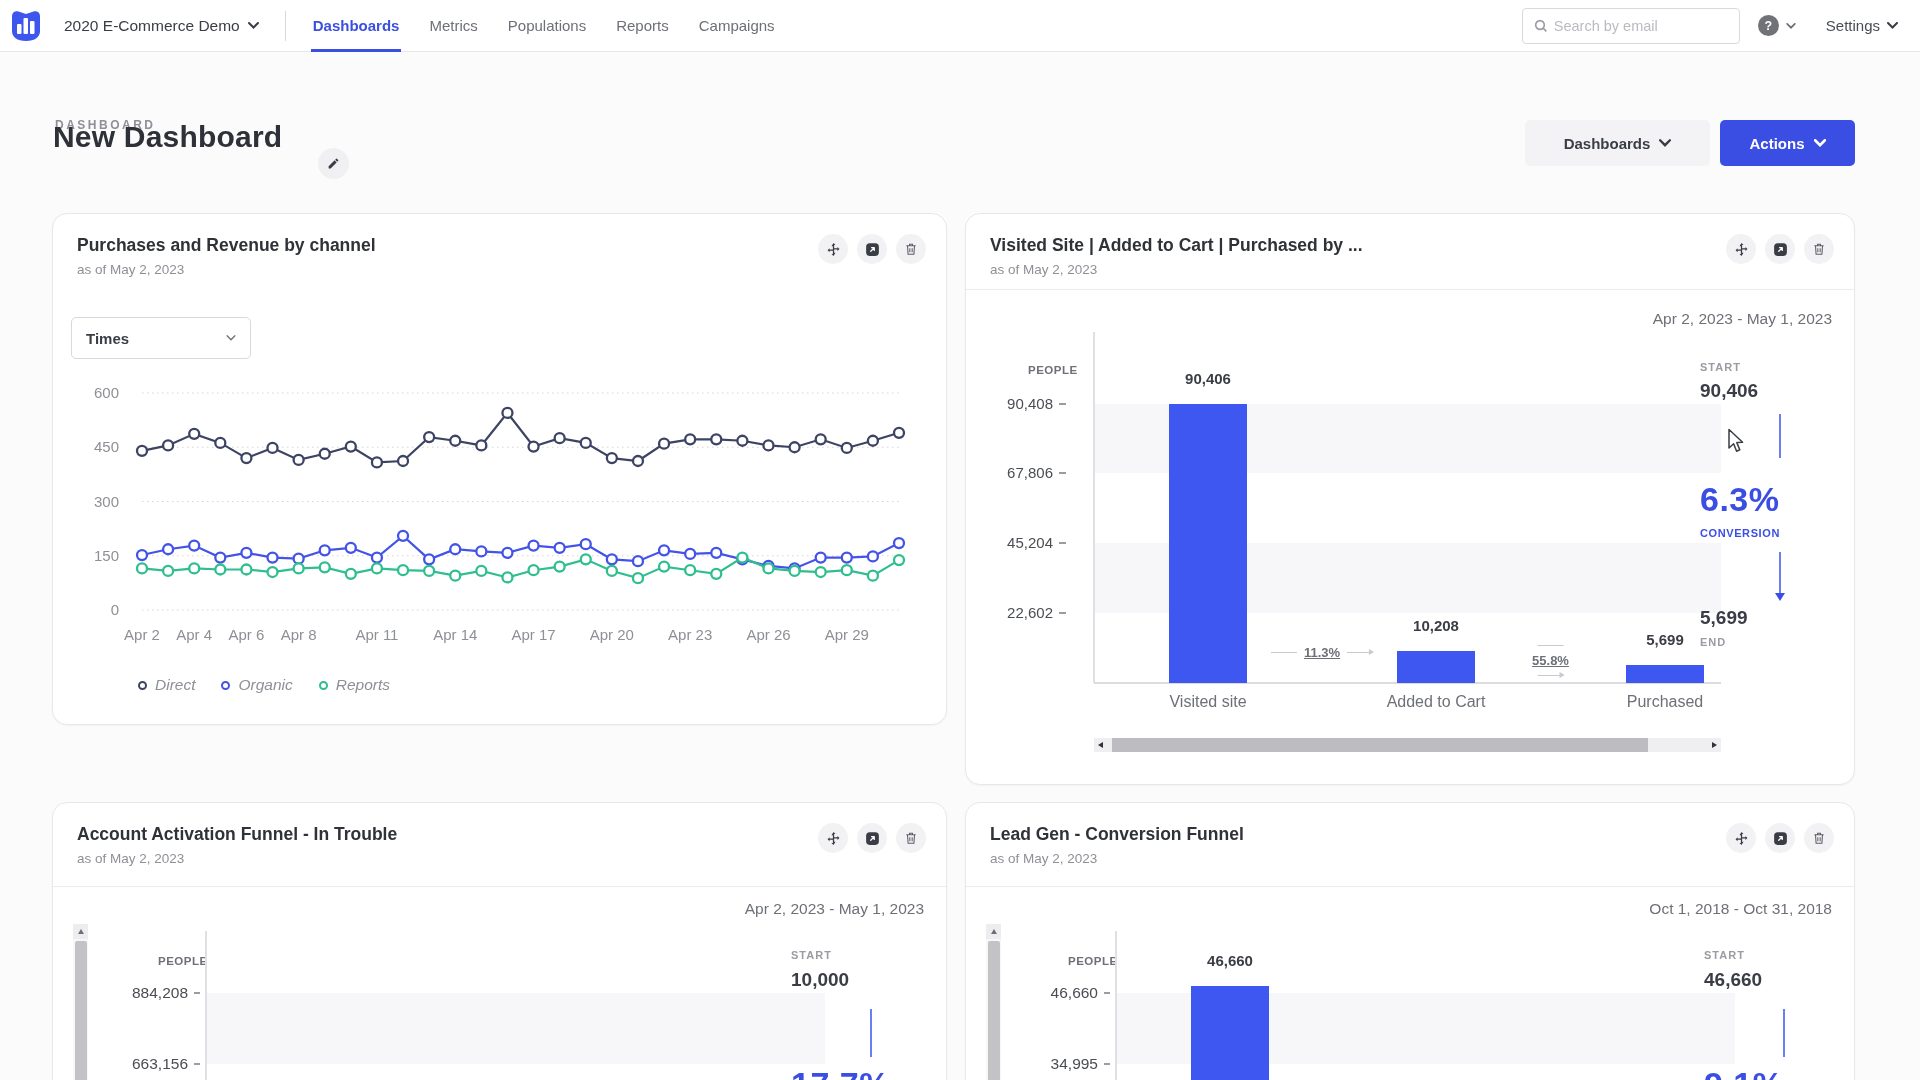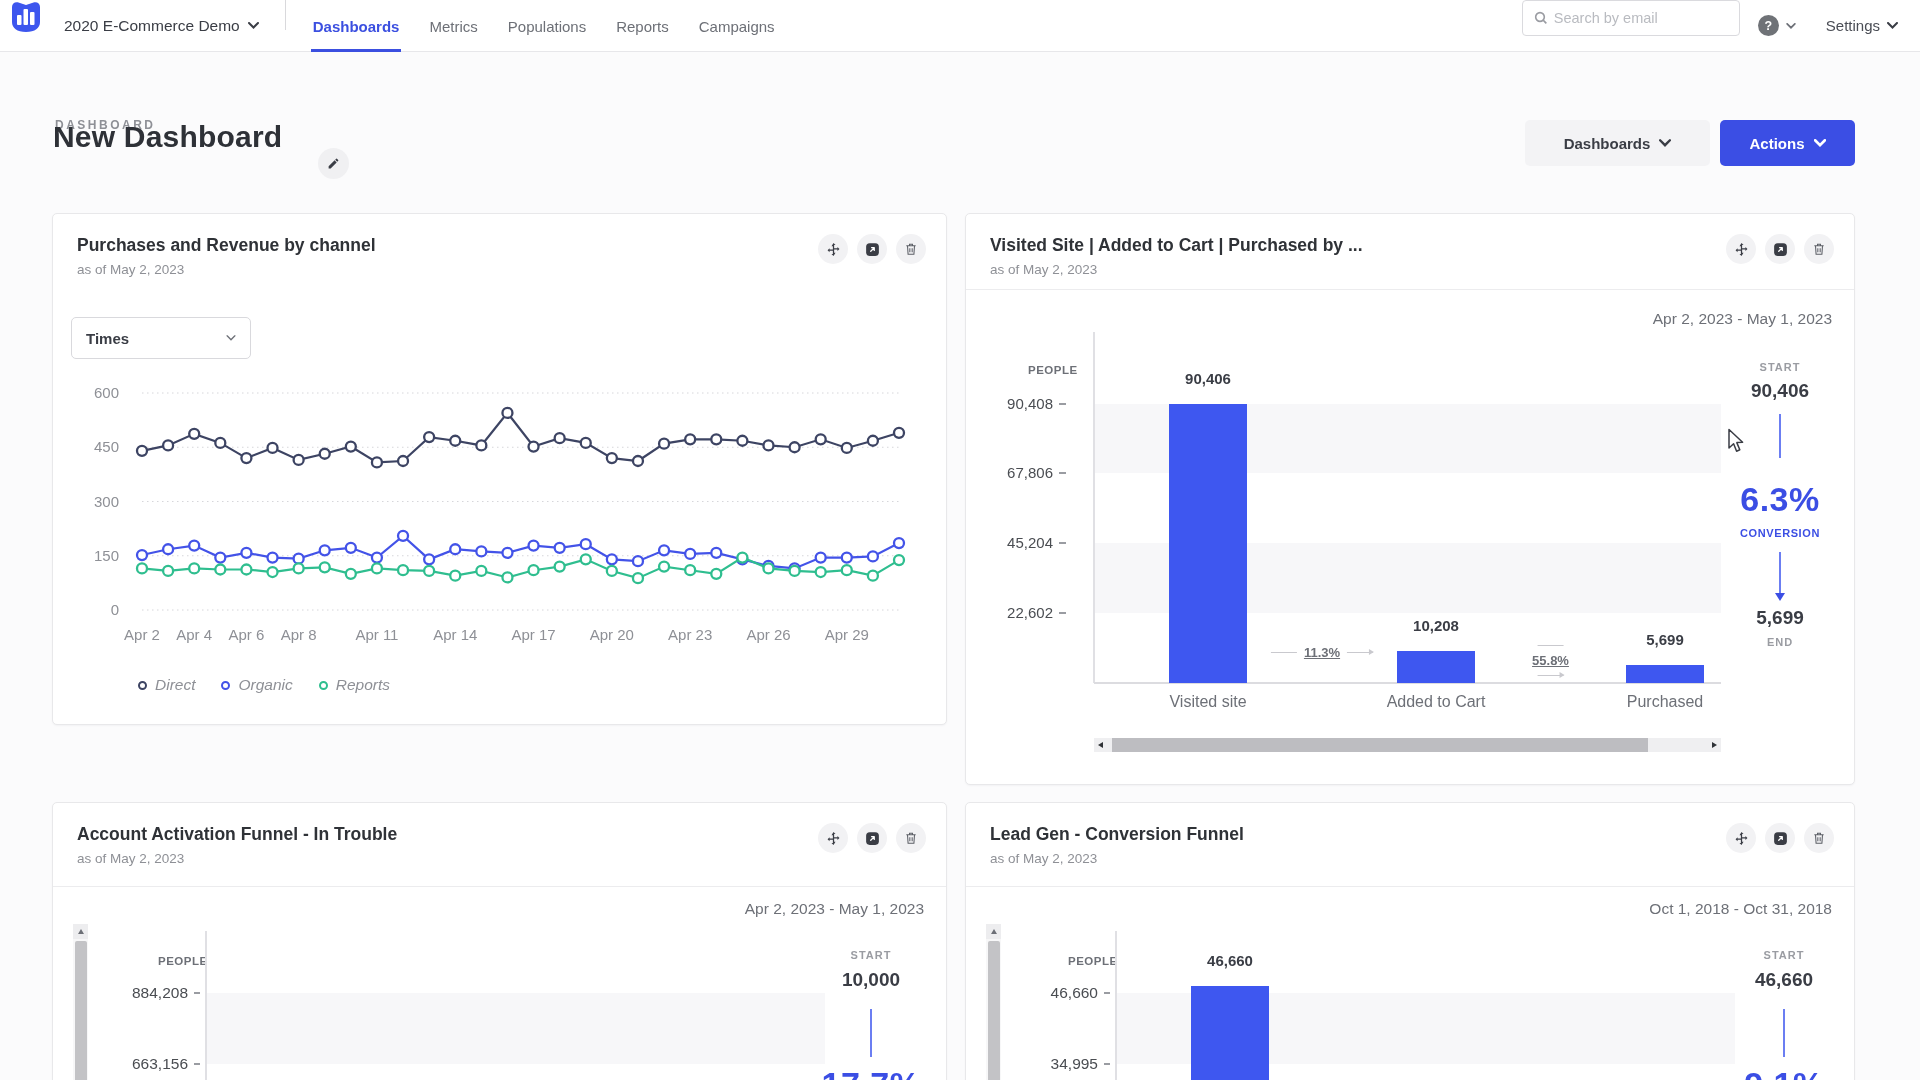--- a/index.html
+++ b/index.html
@@ -2,21 +2,21 @@
 <html><head>
 <meta charset="utf-8">
 <style>
   * { margin:0; padding:0; box-sizing:border-box; }
   html,body { width:1920px; height:1080px; }
   body { font-family:"Liberation Sans","DejaVu Sans",sans-serif; background:#fbfbfc; }
   .stage { position:relative; width:1920px; height:1080px; overflow:hidden; background:#fbfbfc; }
 
   
   .topnav { position:absolute; left:0; top:0; width:1920px; height:52px; background:#fff;
-            border-bottom:1px solid #e7e7ea; display:flex; padding:0 22px 0 8px; z-index:20; }
+            border-bottom:1px solid #e7e7ea; display:flex; align-items:center; padding:0 22px 0 8px; z-index:20; }
   .logo { width:36px; height:34px; flex:0 0 auto; }
   .workspace { display:flex; align-items:center; gap:8px; margin-left:20px; font-size:15.5px; color:#3a3d45; font-weight:500; cursor:pointer; }
   .nav-divider { width:1px; height:30px; background:#d9d9dc; margin-left:26px; }
   .nav-links { display:flex; align-items:center; gap:30px; margin-left:27px; height:52px; }
   .nav-link { position:relative; height:52px; display:flex; align-items:center; font-size:15px; color:#6d7077; cursor:pointer; }
   .nav-link.active { color:#3b4fe0; font-weight:600; }
   .nav-link.active::after { content:""; position:absolute; left:-2px; right:-2px; bottom:0; height:3px; background:#3b4fe0; }
   .nav-spacer { flex:1; }
   .searchbox { display:flex; align-items:center; gap:5px; width:218px; height:36px; border:1px solid #dadade; border-radius:4px; background:#fff; padding:0 10px; }
   .searchbox input { border:none; outline:none; width:160px; font-size:14.5px; color:#3a3d45; font-family:inherit; }
@@ -28,21 +28,21 @@
 
   
   .eyebrow { position:absolute; left:55px; top:118px; font-size:12px; font-weight:700; letter-spacing:2.5px; color:#8e9096; }
   .page-title { position:absolute; left:53px; top:120px; font-size:30px; font-weight:700; color:#2e3137; letter-spacing:.2px; }
   .edit-btn { position:absolute; left:318px; top:148px; width:31px; height:31px; border-radius:50%; background:#f0f0f2; display:flex; align-items:center; justify-content:center; cursor:pointer; }
   .btn { position:absolute; top:120px; height:46px; border-radius:5px; display:flex; align-items:center; justify-content:center; gap:9px; font-size:15px; font-weight:600; cursor:pointer; }
   .btn-gray { left:1525px; width:185px; background:#f3f3f5; color:#3a3d45; }
   .btn-blue { left:1720px; width:135px; background:#3b4ee4; color:#fff; font-weight:700; }
 
   
-  .card { position:absolute; background:#fff; border:1px solid #e8e8ea; border-radius:5px; box-shadow:0 1px 2px rgba(20,22,40,.04); }
+  .card { position:absolute; background:#fff; border:1px solid #e8e8ea; border-radius:15px; box-shadow:0 1px 2px rgba(20,22,40,.04); }
   #card1 { left:52px;  top:213px; width:895px; height:512px; }
   #card2 { left:965px; top:213px; width:890px; height:572px; }
   #card3 { left:52px;  top:802px; width:895px; height:400px; }
   #card4 { left:965px; top:802px; width:890px; height:400px; }
   .card-head { padding:21px 24px 0; }
   .card-title { font-size:17.5px; font-weight:700; color:#2f3237; }
   .card-asof { font-size:13.5px; color:#8e9096; margin-top:6px; }
   .head-divider { position:absolute; left:0; right:0; height:1px; background:#ececee; }
   .icon-btns { position:absolute; top:20px; right:20px; display:flex; gap:9px; }
   .icon-btn { width:30px; height:30px; border-radius:50%; background:#f2f2f4; display:flex; align-items:center; justify-content:center; color:#3a3d45; cursor:pointer; }
@@ -68,21 +68,21 @@
   .stripe { position:absolute; background:#f7f7f9; }
   .baseline { position:absolute; height:1.5px; background:#dcdce0; }
   .fbar { position:absolute; background:#3e57f0; z-index:3; }
   .fval { position:absolute; width:130px; transform:translateX(-50%); text-align:center; font-weight:700; font-size:15px; color:#3a3d45; z-index:4; }
   .fxlbl { position:absolute; transform:translateX(-50%); font-size:16px; color:#6d7077; white-space:nowrap; }
   .fconn { position:absolute; transform:translateX(-50%); display:flex; align-items:center; gap:7px; z-index:4; }
   .cline { width:26px; height:1px; background:#c9c9ce; position:relative; }
   .cline.arrow::after { content:""; position:absolute; right:-1px; top:-3px; border-left:5px solid #c9c9ce; border-top:3.5px solid transparent; border-bottom:3.5px solid transparent; }
   .cpct { font-size:13px; font-weight:700; color:#6d7077;text-decoration:underline; }
 
-  .scol { position:absolute; width:160px; text-align:center; }
+  .scol { position:absolute; width:160px; }
   .scol-label { font-size:11px; font-weight:700; letter-spacing:1px; color:#9a9ca2; }
   .scol-val { font-size:19px; font-weight:700; color:#3a3d45; }
   .vline-blue { position:absolute; width:2px; background:#6b7ef2; }
   .bigpct { font-size:34px; font-weight:800; color:#3b4ee4; letter-spacing:.5px; }
   .convlabel { font-size:11px; font-weight:700; letter-spacing:.6px; color:#3b4ee4; }
   .arrowhead { position:absolute; border-top:8px solid #3b4ee4; border-left:5.5px solid transparent; border-right:5.5px solid transparent; }
 
   
   .hsb-track { position:absolute; left:128px; top:524px; width:627px; height:14px; background:#efeff1; }
   .hsb-thumb { position:absolute; left:18px; top:0; width:536px; height:14px; background:#bdbdc1; }

